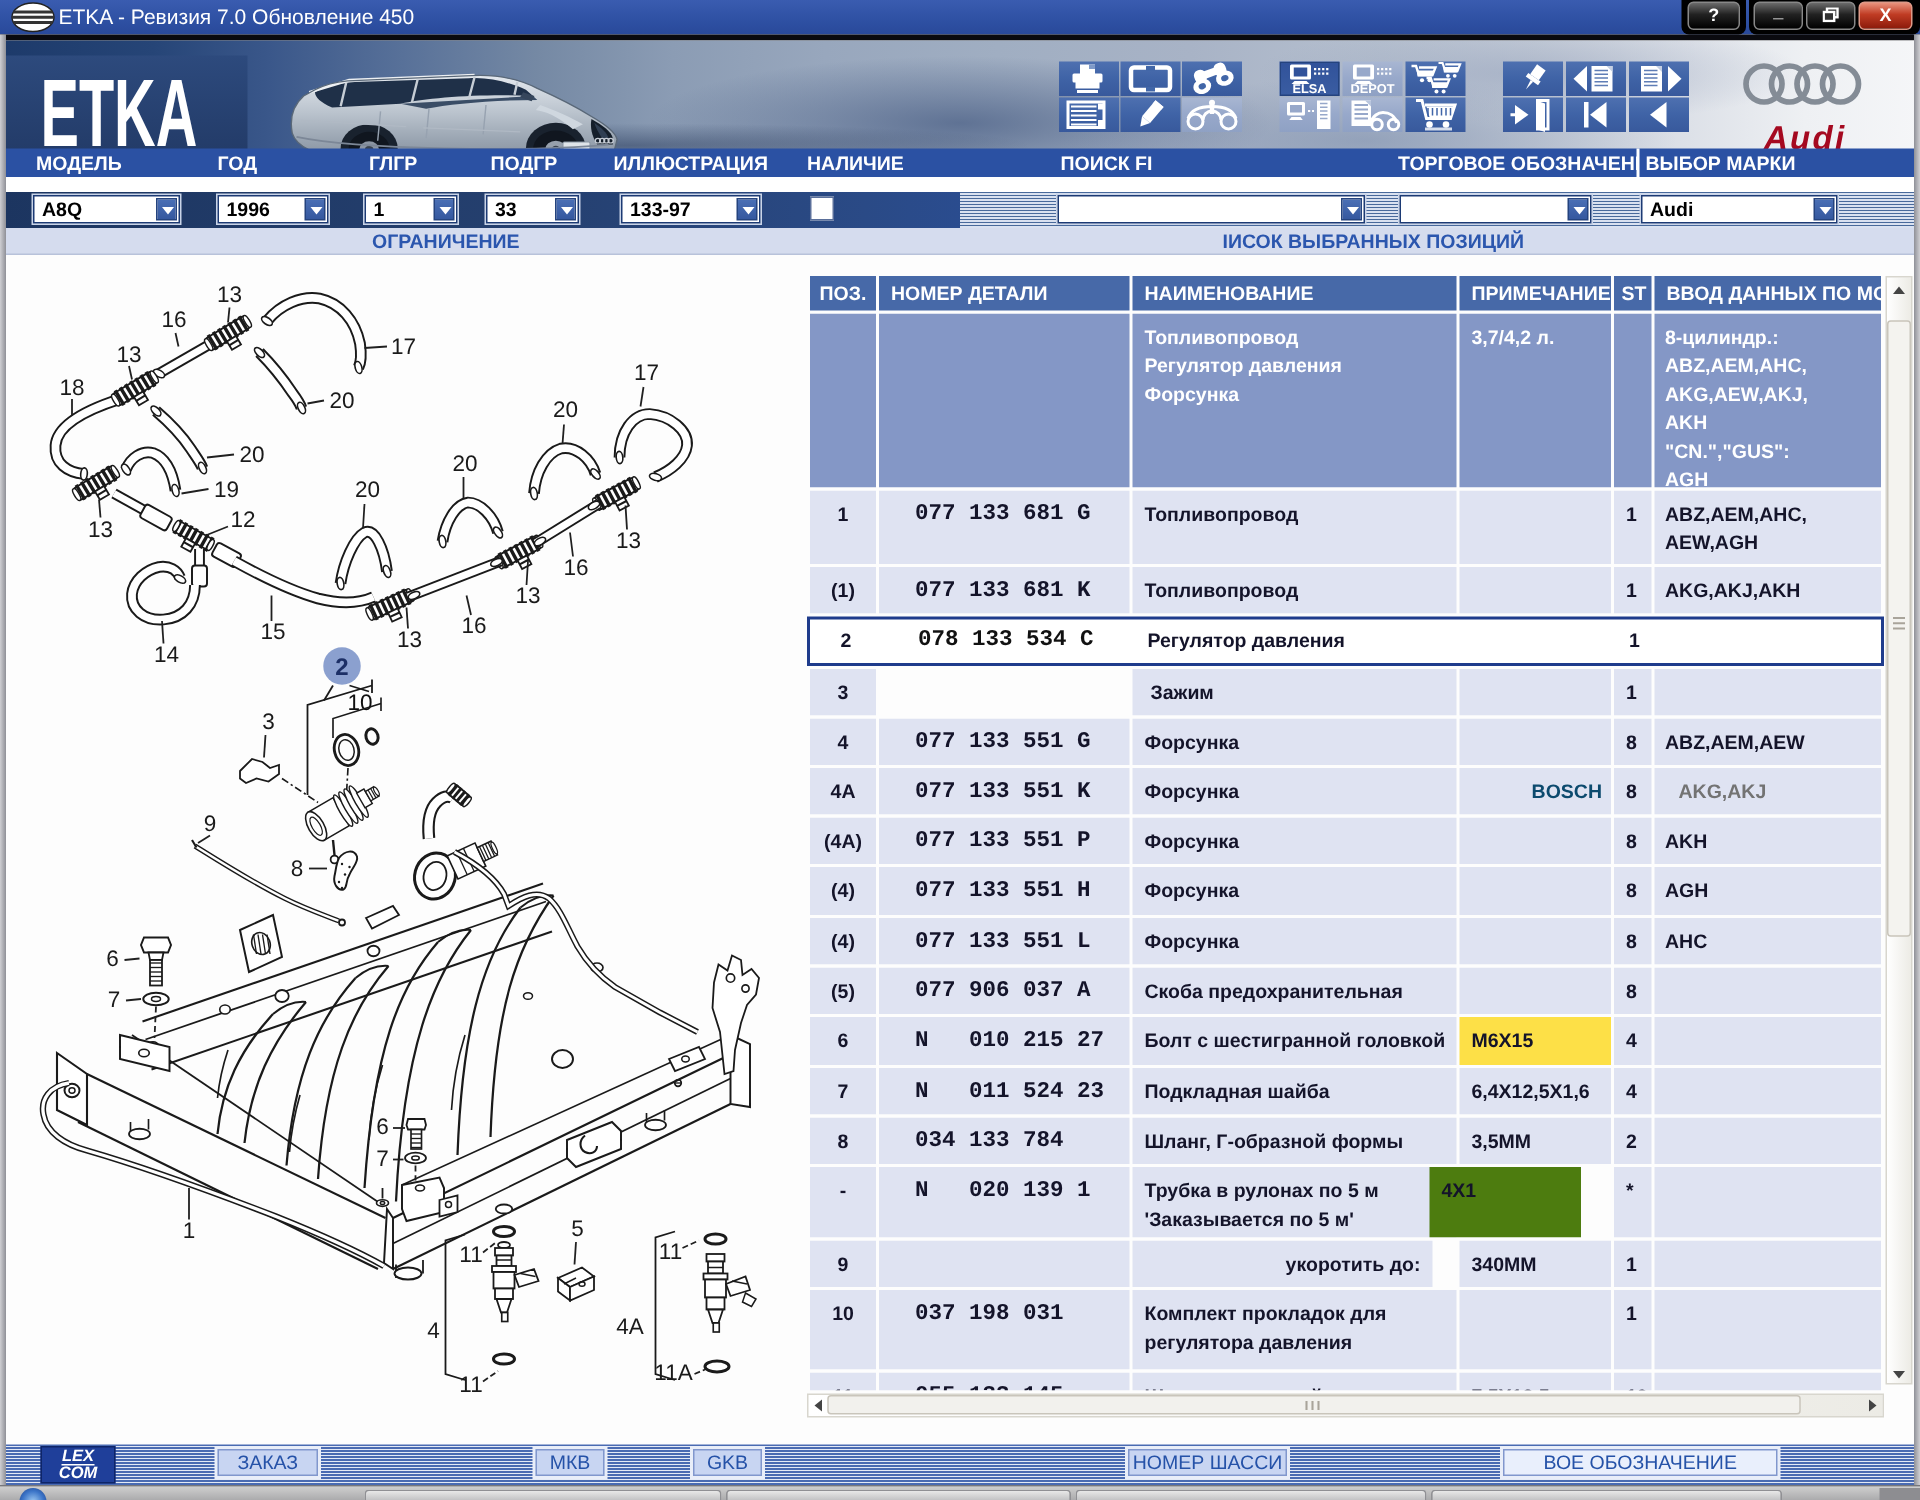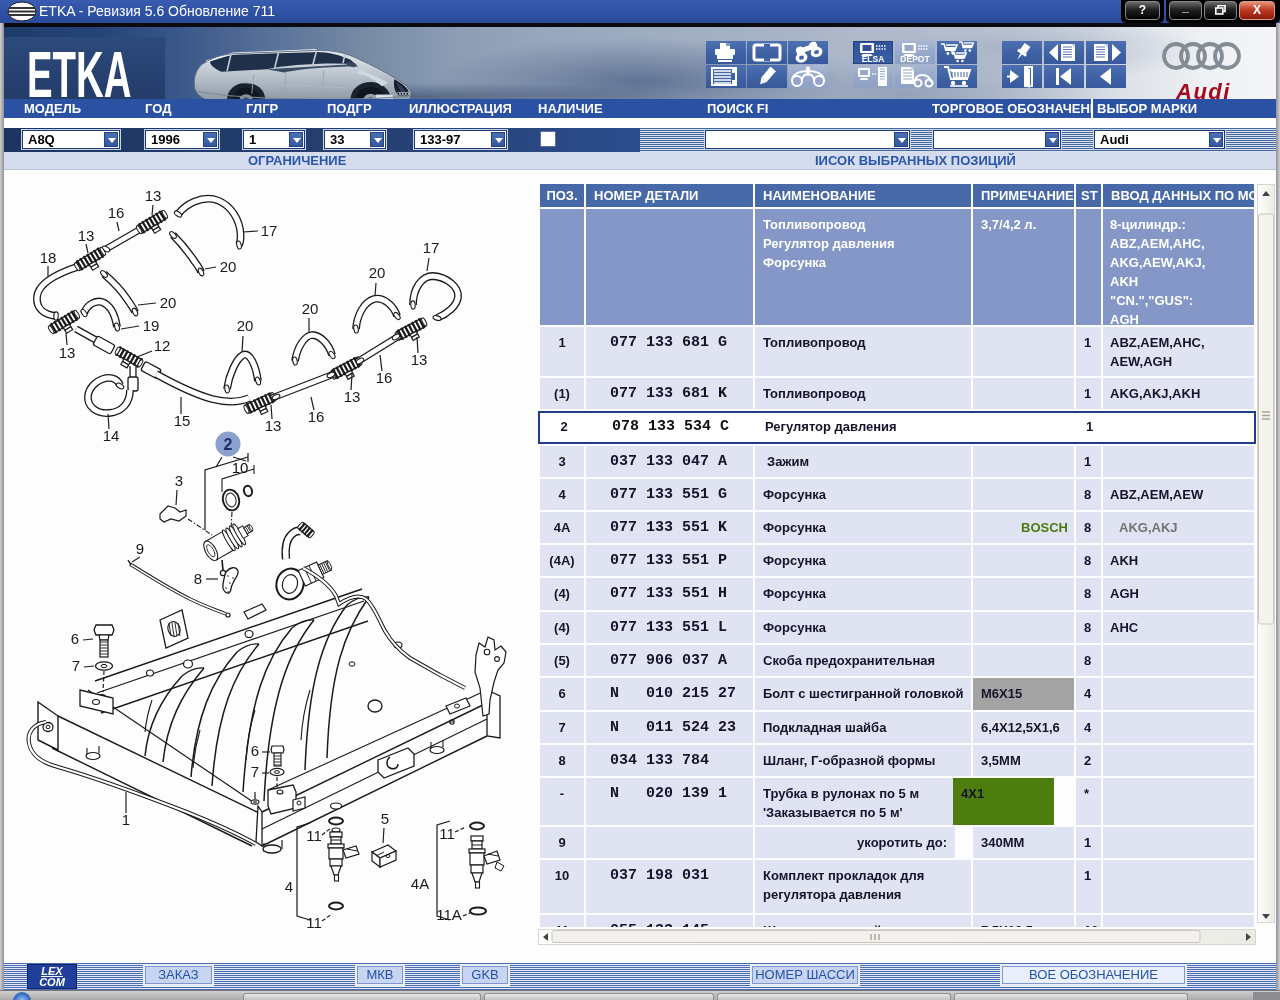--- a/index.html
+++ b/index.html
@@ -53,21 +53,21 @@
 </style>
 </head>
 <body>
 <div id="root">
 
   <div class="abs" id="titlebar">
     <svg class="abs" style="left:7px;top:1px" width="32" height="21" viewBox="0 0 32 21">
       <ellipse cx="15" cy="10.5" rx="14" ry="9.5" fill="#fff" stroke="#222" stroke-width="1"></ellipse>
       <path d="M2,7 H28 M1,10.5 H29 M2,14 H28" stroke="#333" stroke-width="2"></path>
     </svg>
-    <div class="abs" id="title-text">ETKA - Ревизия 5.6 Обновление 711</div>
+    <div class="abs" id="title-text">ETKA - Ревизия 7.0 Обновление 450</div>
   </div>
   <div class="abs" id="btnwrap1"></div>
   <div class="abs" id="btnwrap2"></div>
   <div class="abs winbtn" style="left:1125px;width:35px;">?</div>
   <div class="abs winbtn" style="left:1169px;width:33px;"><span style="position:relative;top:-3px">_</span></div>
   <div class="abs winbtn" style="left:1204px;width:33px;">
     <svg width="11" height="10" viewBox="0 0 11 10" style="margin-top:3px">
         <rect x="3" y="0.5" width="7" height="6" fill="none" stroke="#fff" stroke-width="1.6"></rect>
         <rect x="0.8" y="3" width="7" height="6" fill="#333" stroke="#fff" stroke-width="1.6"></rect>
       </svg>
@@ -862,23 +862,20 @@
 <div class="row" style="left:0px;top:241px;width:718px;height:33px;background:#fff;border:2px solid #1f3c8c;box-sizing:border-box;">
 <div class="cell ct" style="left:2px;width:44px;text-align:center;padding-top:4px;">2</div>
 <div class="cell mono" style="left:72px;width:145px;padding-top:5px;">078 133 534 C</div>
 <div class="cell ct" style="left:225px;width:210px;padding-top:4px;">Регулятор давления</div>
 <div class="cell ct" style="left:546px;width:19px;padding-top:4px;">1</div>
 </div>
 <div class="row" style="left:2px;top:276px;width:716px;height:31px;background:transparent;">
 <div class="cell" style="left:0px;width:44px;background:#dfe3f2;">
             <div class="ct" style="text-align:center;color:#14142a">3</div>
           </div>
-<div class="cell" style="left:46px;width:167px;background:#dfe3f2;">
-            <div class="mono" style="padding-left:24px;color:#14142a">037 133 047 A</div>
-          </div>
 <div class="cell" style="left:215px;width:216px;background:#dfe3f2;">
             <div class="ct" style="padding-left:12px;color:#14142a">Зажим</div>
           </div>
 <div class="cell" style="left:433px;width:101px;background:#dfe3f2;">
             <div class="ct" style="padding-left:8px;color:#14142a"></div>
           </div>
 <div class="cell" style="left:536px;width:25px;background:#dfe3f2;">
             <div class="ct" style="padding-left:8px;color:#14142a">1</div>
           </div>
 <div class="cell" style="left:563px;width:151px;background:#dfe3f2;">
@@ -909,21 +906,21 @@
 <div class="cell" style="left:0px;width:44px;background:#dfe3f2;">
             <div class="ct" style="text-align:center;color:#14142a">4A</div>
           </div>
 <div class="cell" style="left:46px;width:167px;background:#dfe3f2;">
             <div class="mono" style="padding-left:24px;color:#14142a">077 133 551 K</div>
           </div>
 <div class="cell" style="left:215px;width:216px;background:#dfe3f2;">
             <div class="ct" style="padding-left:8px;color:#14142a">Форсунка</div>
           </div>
 <div class="cell" style="left:433px;width:101px;background:#dfe3f2;">
-            <div class="ct" style="text-align:right;padding-right:6px;color:#4d7c0f">BOSCH</div>
+            <div class="ct" style="text-align:right;padding-right:6px;color:#0c4a6e">BOSCH</div>
           </div>
 <div class="cell" style="left:536px;width:25px;background:#dfe3f2;">
             <div class="ct" style="padding-left:8px;color:#14142a">8</div>
           </div>
 <div class="cell" style="left:563px;width:151px;background:#dfe3f2;">
             <div class="ct" style="padding-left:16px;color:#737373">AKG,AKJ</div>
           </div>
 </div>
 <div class="row" style="left:2px;top:375px;width:716px;height:31px;background:transparent;">
 <div class="cell" style="left:0px;width:44px;background:#dfe3f2;">
@@ -1008,21 +1005,21 @@
 <div class="row" style="left:2px;top:508px;width:716px;height:32px;background:transparent;">
 <div class="cell" style="left:0px;width:44px;background:#dfe3f2;">
             <div class="ct" style="text-align:center;color:#14142a">6</div>
           </div>
 <div class="cell" style="left:46px;width:167px;background:#dfe3f2;">
             <div class="mono" style="padding-left:24px;color:#14142a">N   010 215 27</div>
           </div>
 <div class="cell" style="left:215px;width:216px;background:#dfe3f2;">
             <div class="ct" style="padding-left:8px;color:#14142a">Болт с шестигранной головкой</div>
           </div>
-<div class="cell" style="left:433px;width:101px;background:#a3a3a3;">
+<div class="cell" style="left:433px;width:101px;background:#fde047;">
             <div class="ct" style="padding-left:8px;color:#14142a">M6X15</div>
           </div>
 <div class="cell" style="left:536px;width:25px;background:#dfe3f2;">
             <div class="ct" style="padding-left:8px;color:#14142a">4</div>
           </div>
 <div class="cell" style="left:563px;width:151px;background:#dfe3f2;">
             <div class="ct" style="padding-left:7px;color:#14142a"></div>
           </div>
 </div>
 <div class="row" style="left:2px;top:542px;width:716px;height:31px;background:transparent;">

